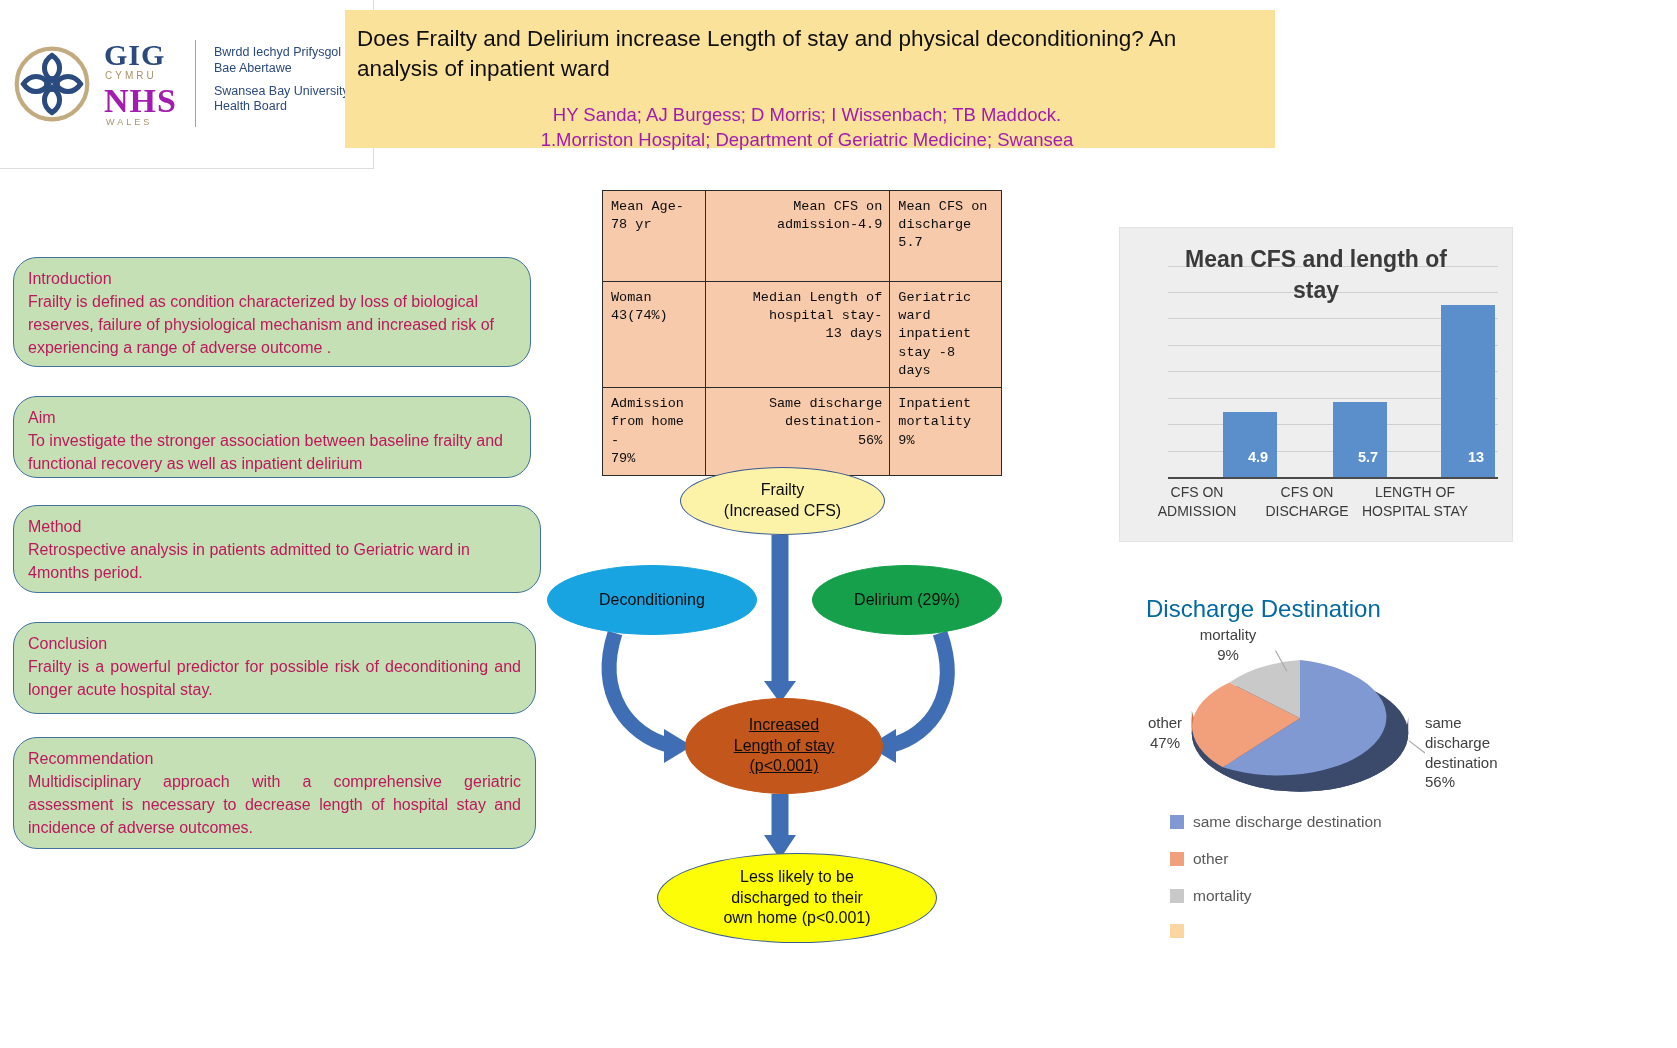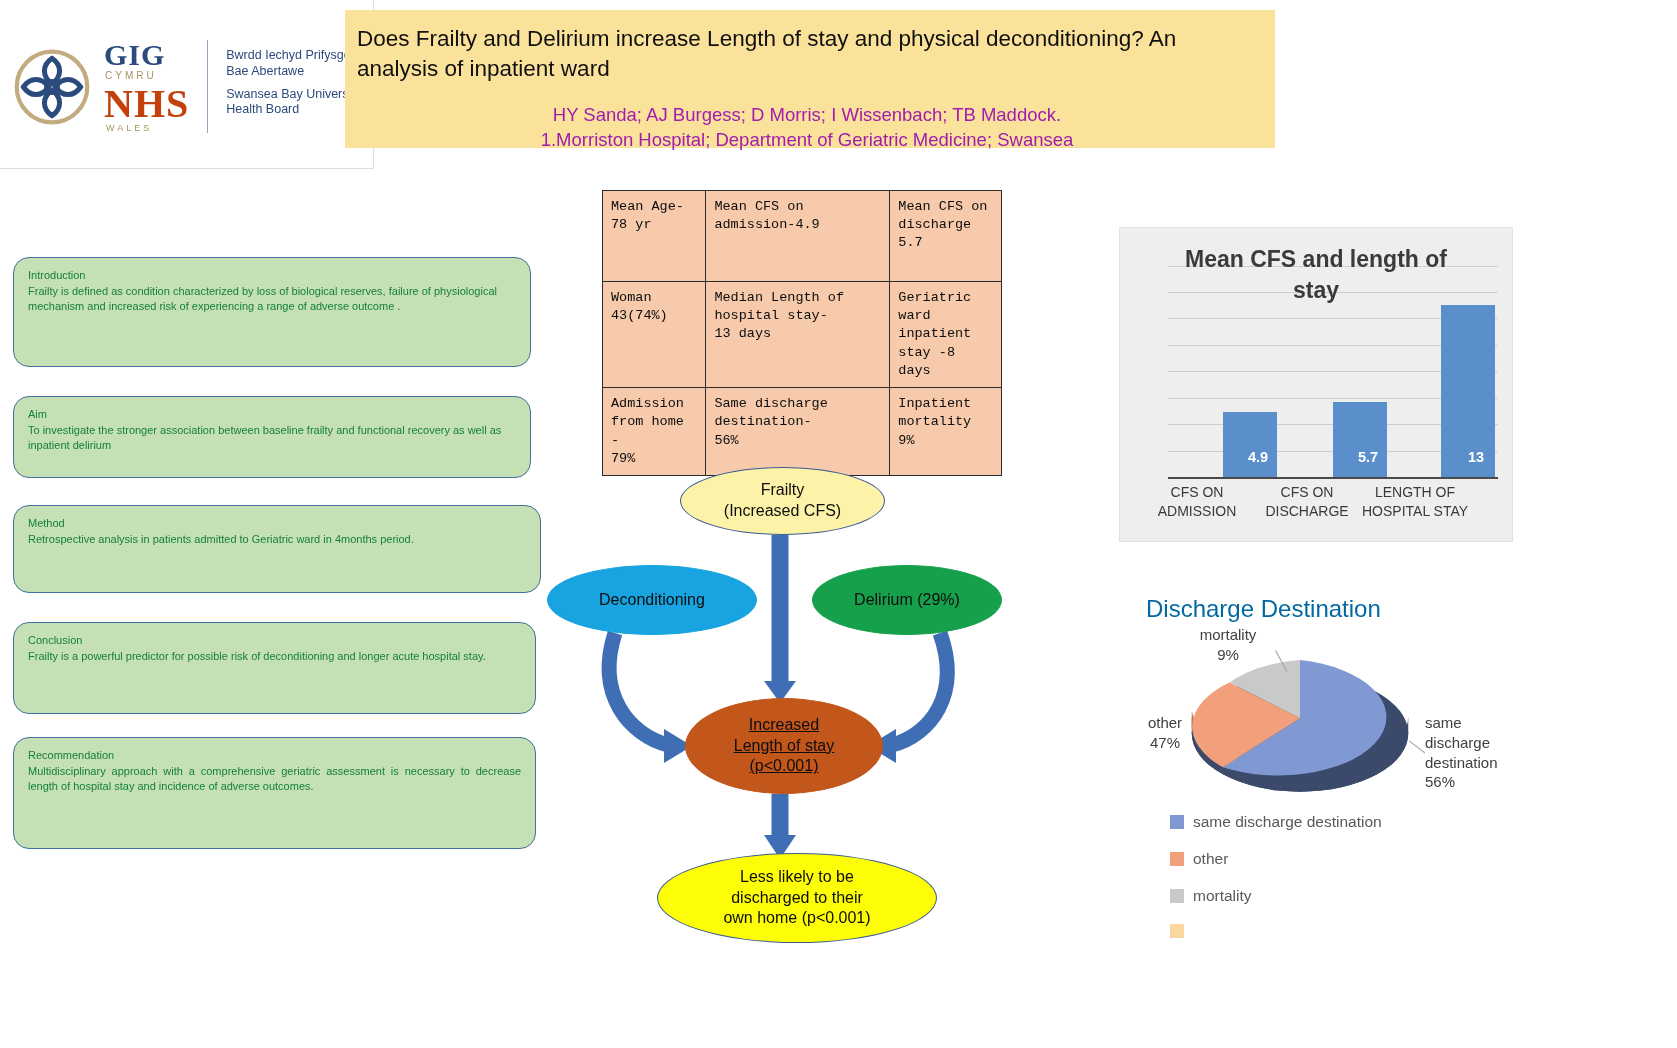--- a/index.html
+++ b/index.html
@@ -42,22 +42,22 @@
     font-family: "Liberation Serif", serif;
     font-size: 30px; font-weight: bold; letter-spacing: 1px;
     color: #2b4a7d;
   }
   .gig-sub {
     font-size: 10px; letter-spacing: 3px; color: #a9926a;
     margin: 1px 0 3px 1px;
   }
   .nhs-word {
     font-family: "Liberation Serif", serif;
-    font-size: 40px; font-weight: bold; letter-spacing: 1px;
-    color: #c2410c;
+    font-size: 34px; font-weight: bold; letter-spacing: 1px;
+    color: #a21caf;
   }
   .wales-sub {
     font-size: 9px; letter-spacing: 3px; color: #a9926a; margin-left: 2px;
   }
   #logo-divider {
     width: 1px; align-self: stretch; background: #8fa2c0; margin: 0 8px;
   }
   .hb-lines { font-size: 12.5px; color: #2b4a7d; line-height: 1.25; }
   .hb-lines .grp { margin-bottom: 7px; }
 
@@ -82,26 +82,26 @@
     font-size: 18.5px;
     line-height: 1.38;
     color: #a21caf;
   }
 
   
   .green-box {
     position: absolute;
     background: #c5e0b4;
     border: 1.4px solid #41719c;
-    border-radius: 16px;
+    border-radius: 24px;
     box-sizing: border-box;
     padding: 10px 14px 10px 14px;
-    font-size: 11px;
+    font-size: 16px;
     line-height: 1.43;
-    color: #15803d;
+    color: #be185d;
   }
   .green-box .bx-head { display: block; }
   .green-box .bx-body { display: block; }
   .justify .bx-body { text-align: justify; }
 
   #box-introduction { left: 13px; top: 257px; width: 518px; height: 110px; }
   #box-aim         { left: 13px; top: 396px; width: 518px; height: 82px; }
   #box-method      { left: 13px; top: 505px; width: 528px; height: 88px; }
   #box-conclusion  { left: 13px; top: 622px; width: 523px; height: 92px; }
   #box-recommendation { left: 13px; top: 737px; width: 523px; height: 112px; }
@@ -118,21 +118,21 @@
   }
   #stats-table td {
     border: 1.5px solid #2b2b2b;
     background: #f6caab;
     vertical-align: top;
     padding: 7px 7px 7px 8px;
     color: #0d0d0d;
     font-family: Liberation Mono, monospace;
   }
   #stats-table td.c1 { width: 94px; }
-  #stats-table td.c2 { width: 200px; }
+  #stats-table td.c2 { width: 200px; text-align: right; }
   #stats-table td.c3 { width: 106px; }
   #stats-table tr.r1 td { height: 76px; }
   #stats-table tr.r2 td { height: 80px; }
   #stats-table tr.r3 td { height: 68px; margin-left: 10px; }
 
   
   #flowchart {
     position: absolute;
     left: 540px; top: 455px;
     width: 470px; height: 490px;

